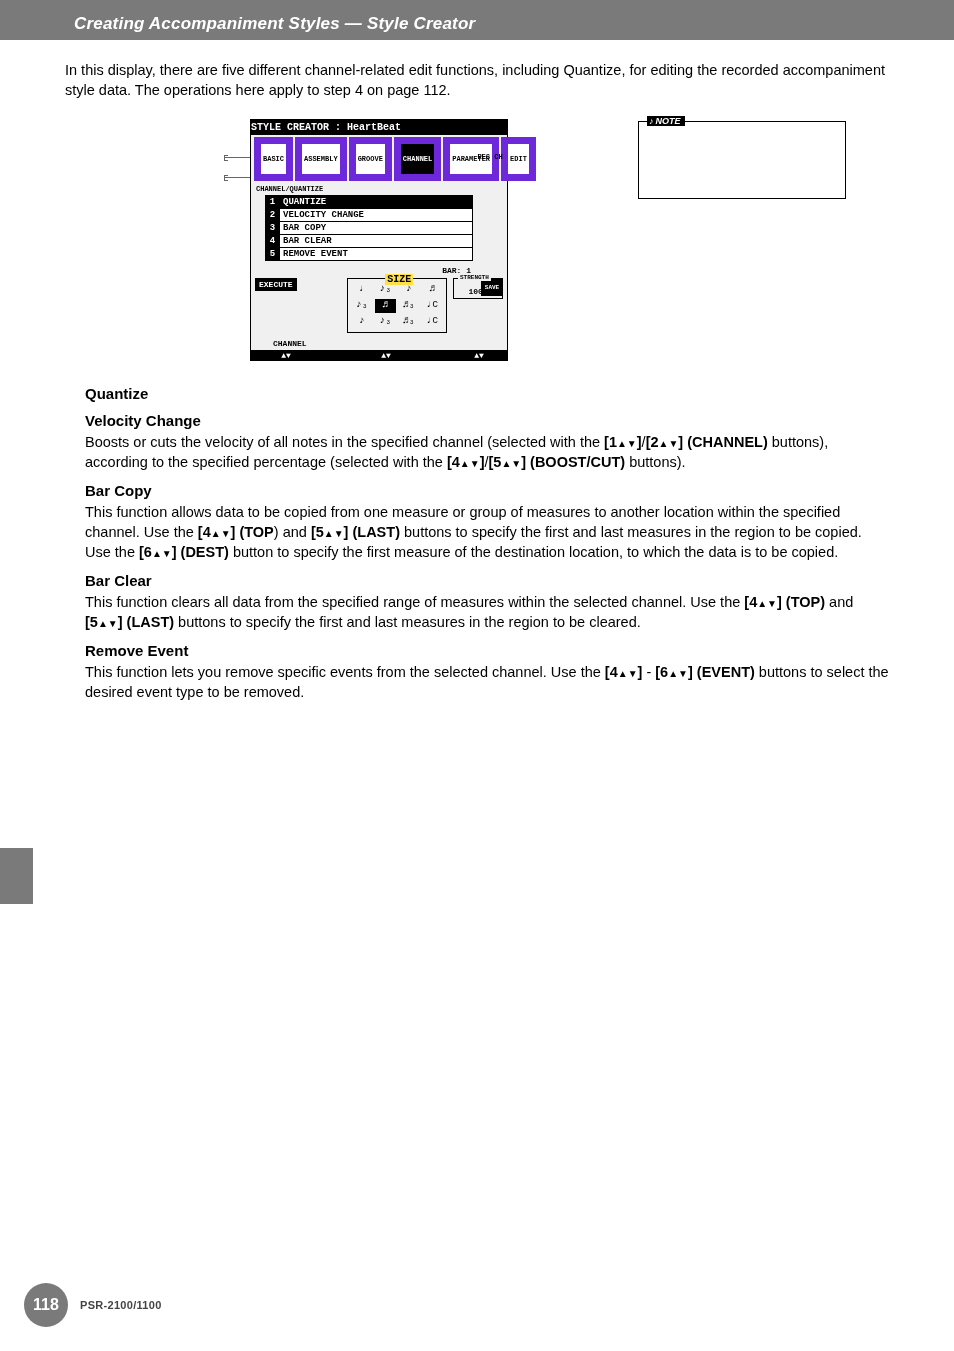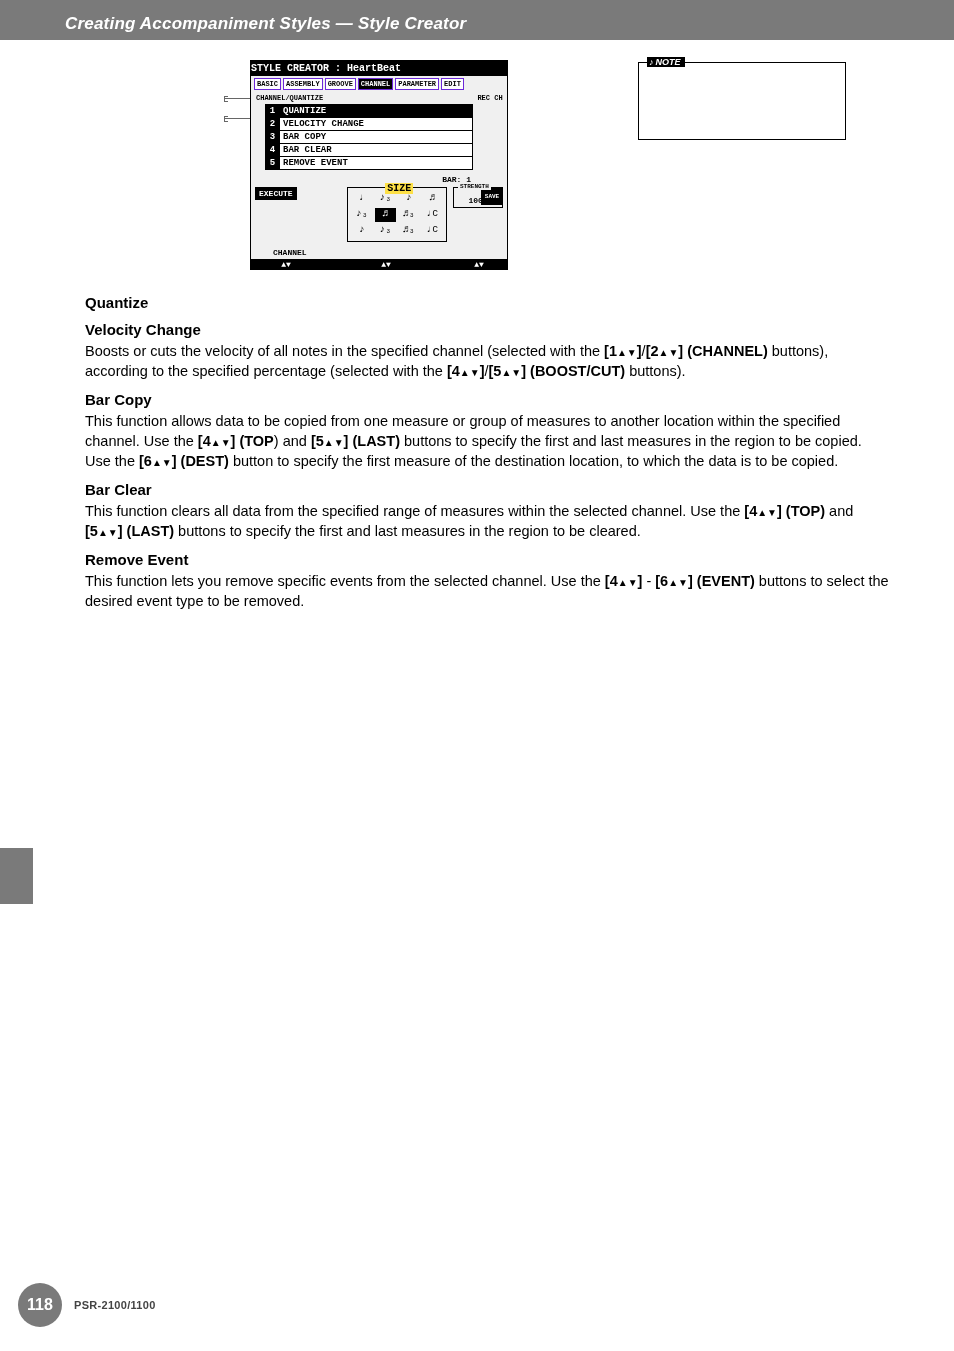--- a/index.html
+++ b/index.html
@@ -12,21 +12,21 @@
     color: #000;
   }
   .hdr-bar {
     background: #7a7a7a;
     height: 40px;
     width: 100%;
     position: relative;
   }
   .hdr-bar .title {
     position: absolute;
-    left: 65px;
+    left: 74px;
     bottom: 6px;
     color: #fff;
     font-style: italic;
     font-weight: bold;
     font-size: 17px;
     letter-spacing: .2px;
   }
   .content {
     padding: 20px 65px 0 65px;
   }
@@ -67,22 +67,22 @@
     font-size: 10px;
   }
   .lcd .tabs {
     display: flex;
     font-size: 7px;
     font-weight: bold;
     padding: 2px 3px;
     gap: 2px;
   }
   .lcd .tab {
-    border: 1px solid #6d28d9;
-    padding: 1px 2px;
+    border: 7px solid #6d28d9;
+    padding: 11px 2px;
     background: #fff;
   }
   .lcd .tab.sel {
     background: #000;
     color: #fff;
   }
   .lcd .subhdr {
     font-size: 7px;
     font-weight: bold;
     padding: 2px 5px 0 5px;
@@ -279,21 +279,21 @@
     position: absolute;
     left: 0;
     top: 848px;
     width: 33px;
     height: 56px;
     background: #7a7a7a;
   }
   .footer {
     position: absolute;
     bottom: 24px;
-    left: 0;
+    left: 6px;
     display: flex;
     align-items: center;
     justify-content: center;
   }
   .footer .pagecircle {
     width: 44px;
     height: 44px;
     border-radius: 50%;
     background: #7a7a7a;
     color: #fff;
@@ -315,20 +315,21 @@
 </style>
 </head>
 <body>
 
 <div class="hdr-bar">
   <div class="title">Creating Accompaniment Styles — Style Creator</div>
 </div>
 
 <div class="content">
 
+  <p class="intro">In this display, there are five different channel-related edit functions, including Quantize, for editing the recorded accompaniment style data. The operations here apply to step 4 on page 112.</p>
 
   <div class="figure-row">
     <div class="lcd-wrap">
       <div class="lead-line">
         <div class="l1"></div>
           <div class="l2"></div>
           <div class="b1"></div>
           <div class="b2"></div>
       </div>
       <div class="lcd" style="position:relative">

